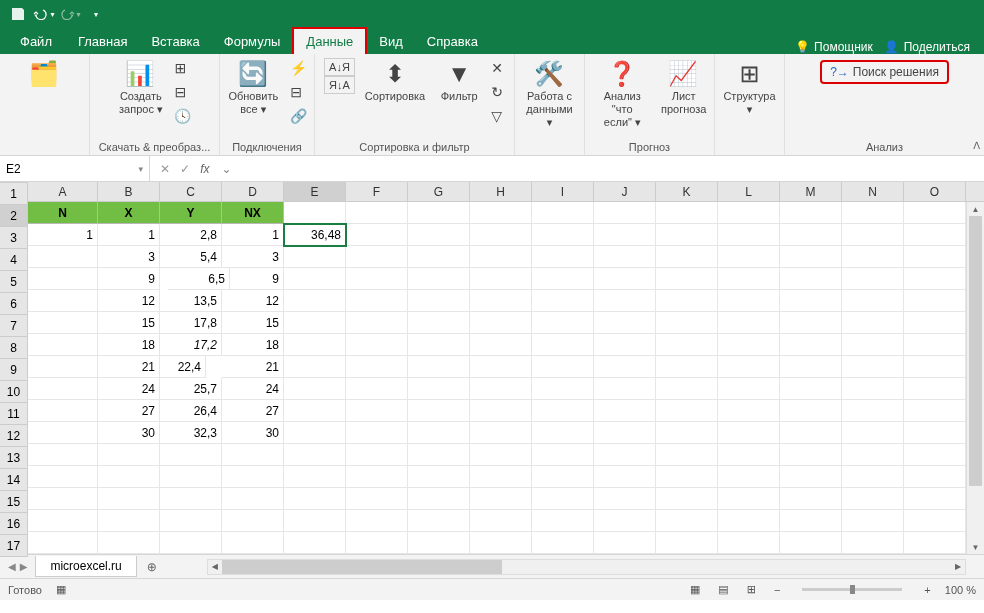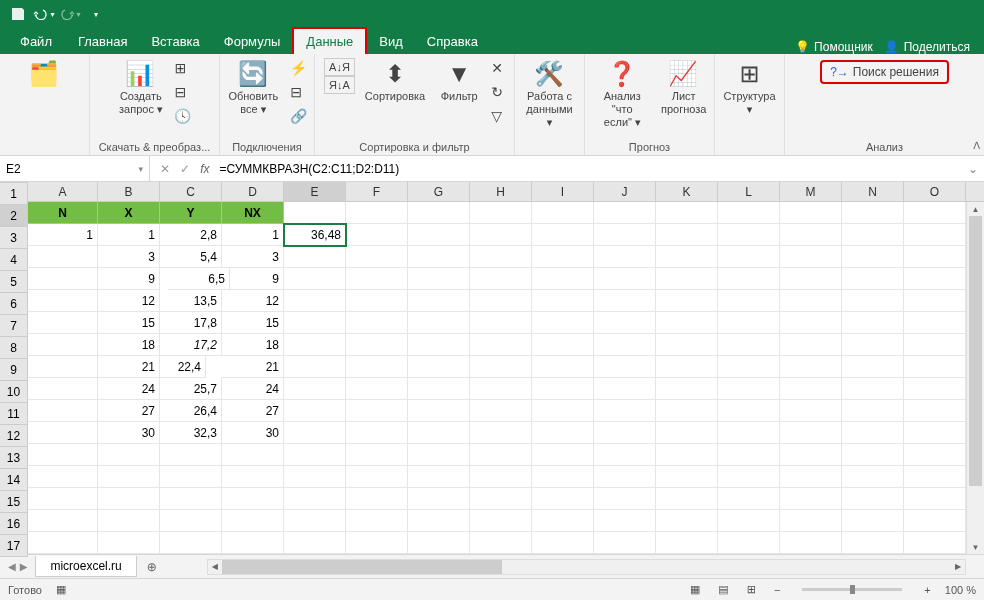--- a/index.html
+++ b/index.html
@@ -230,21 +230,20 @@
 <div class="formula-bar">
   <div class="name-box">
     <input value="E2" style="">
     <span style="font-size:9px;color:#888">▾</span>
   </div>
   <div class="fbar-btns">
     <span>✕</span>
     <span>✓</span>
   </div>
   <span class="fbar-fx">fx</span>
-  <input class="fbar-input" value="=СУММКВРАЗН(C2:C11;D2:D11)" style="">
   <span class="fbar-expand">⌄</span>
 </div>
 
 <div class="grid-area">
   <div style="display:flex;flex-direction:column">
     <div class="corner"></div>
     <div class="row-headers" id="row-headers">
         <div class="row-h">1</div>
         <div class="row-h active">2</div>
         <div class="row-h">3</div>

